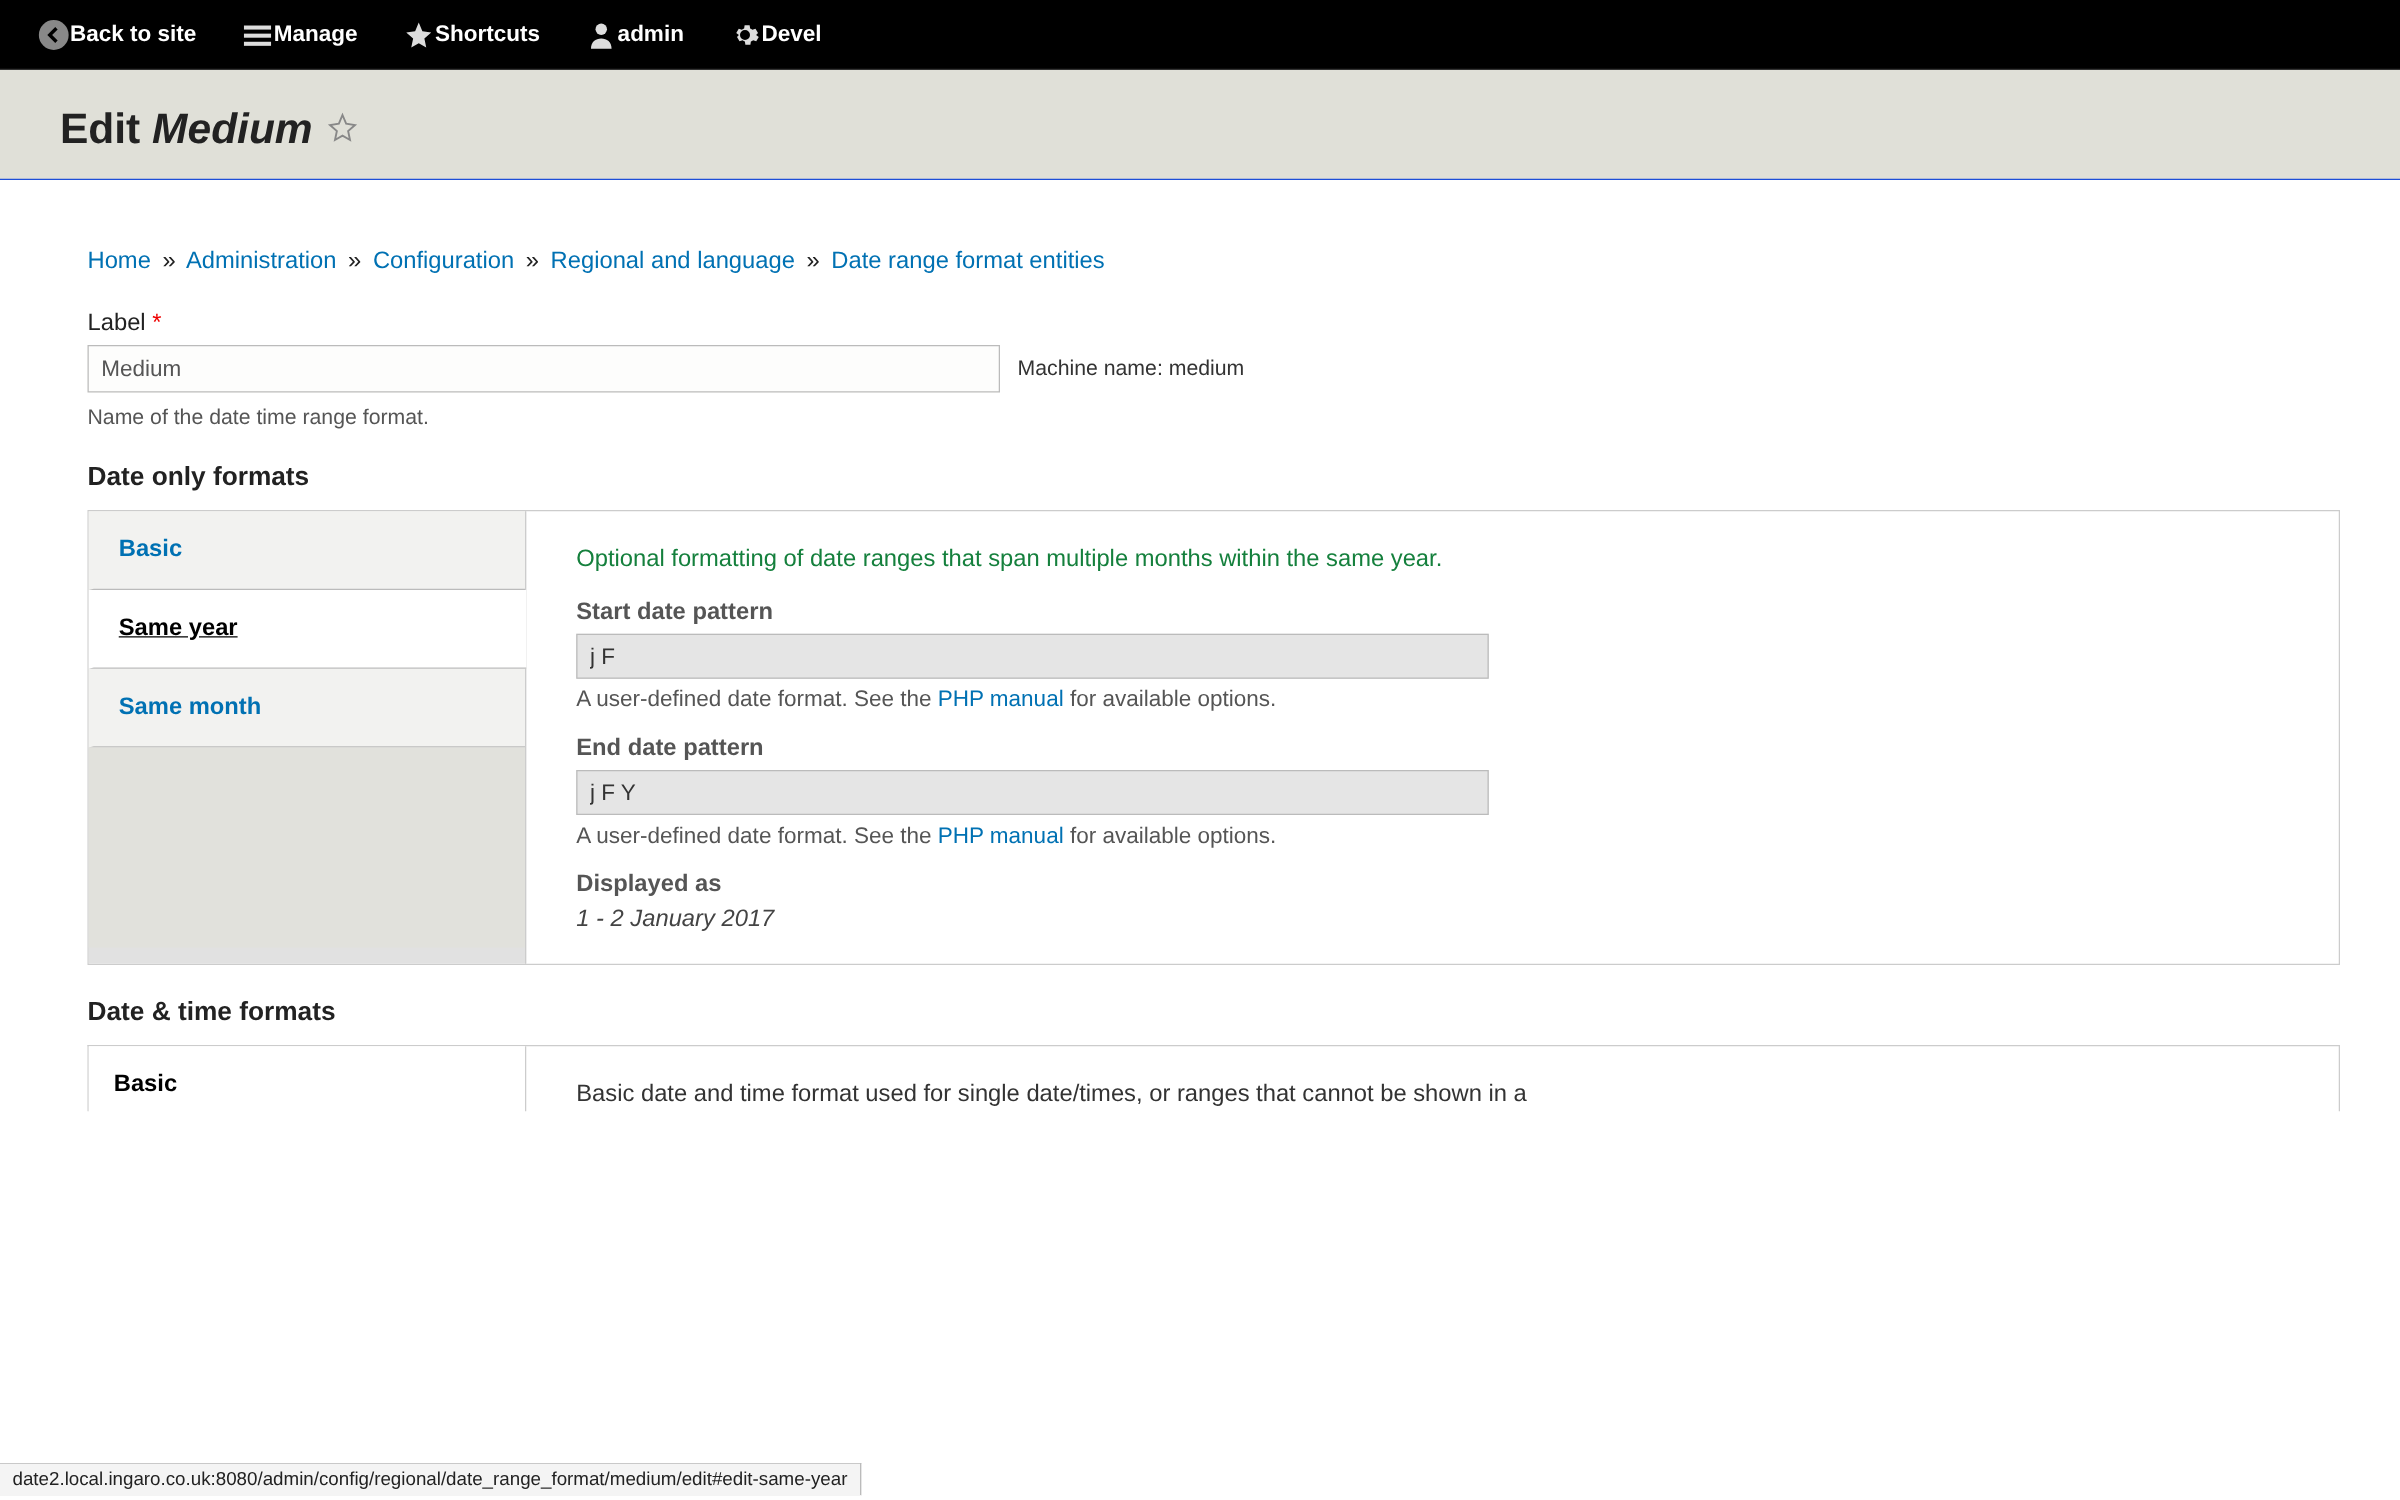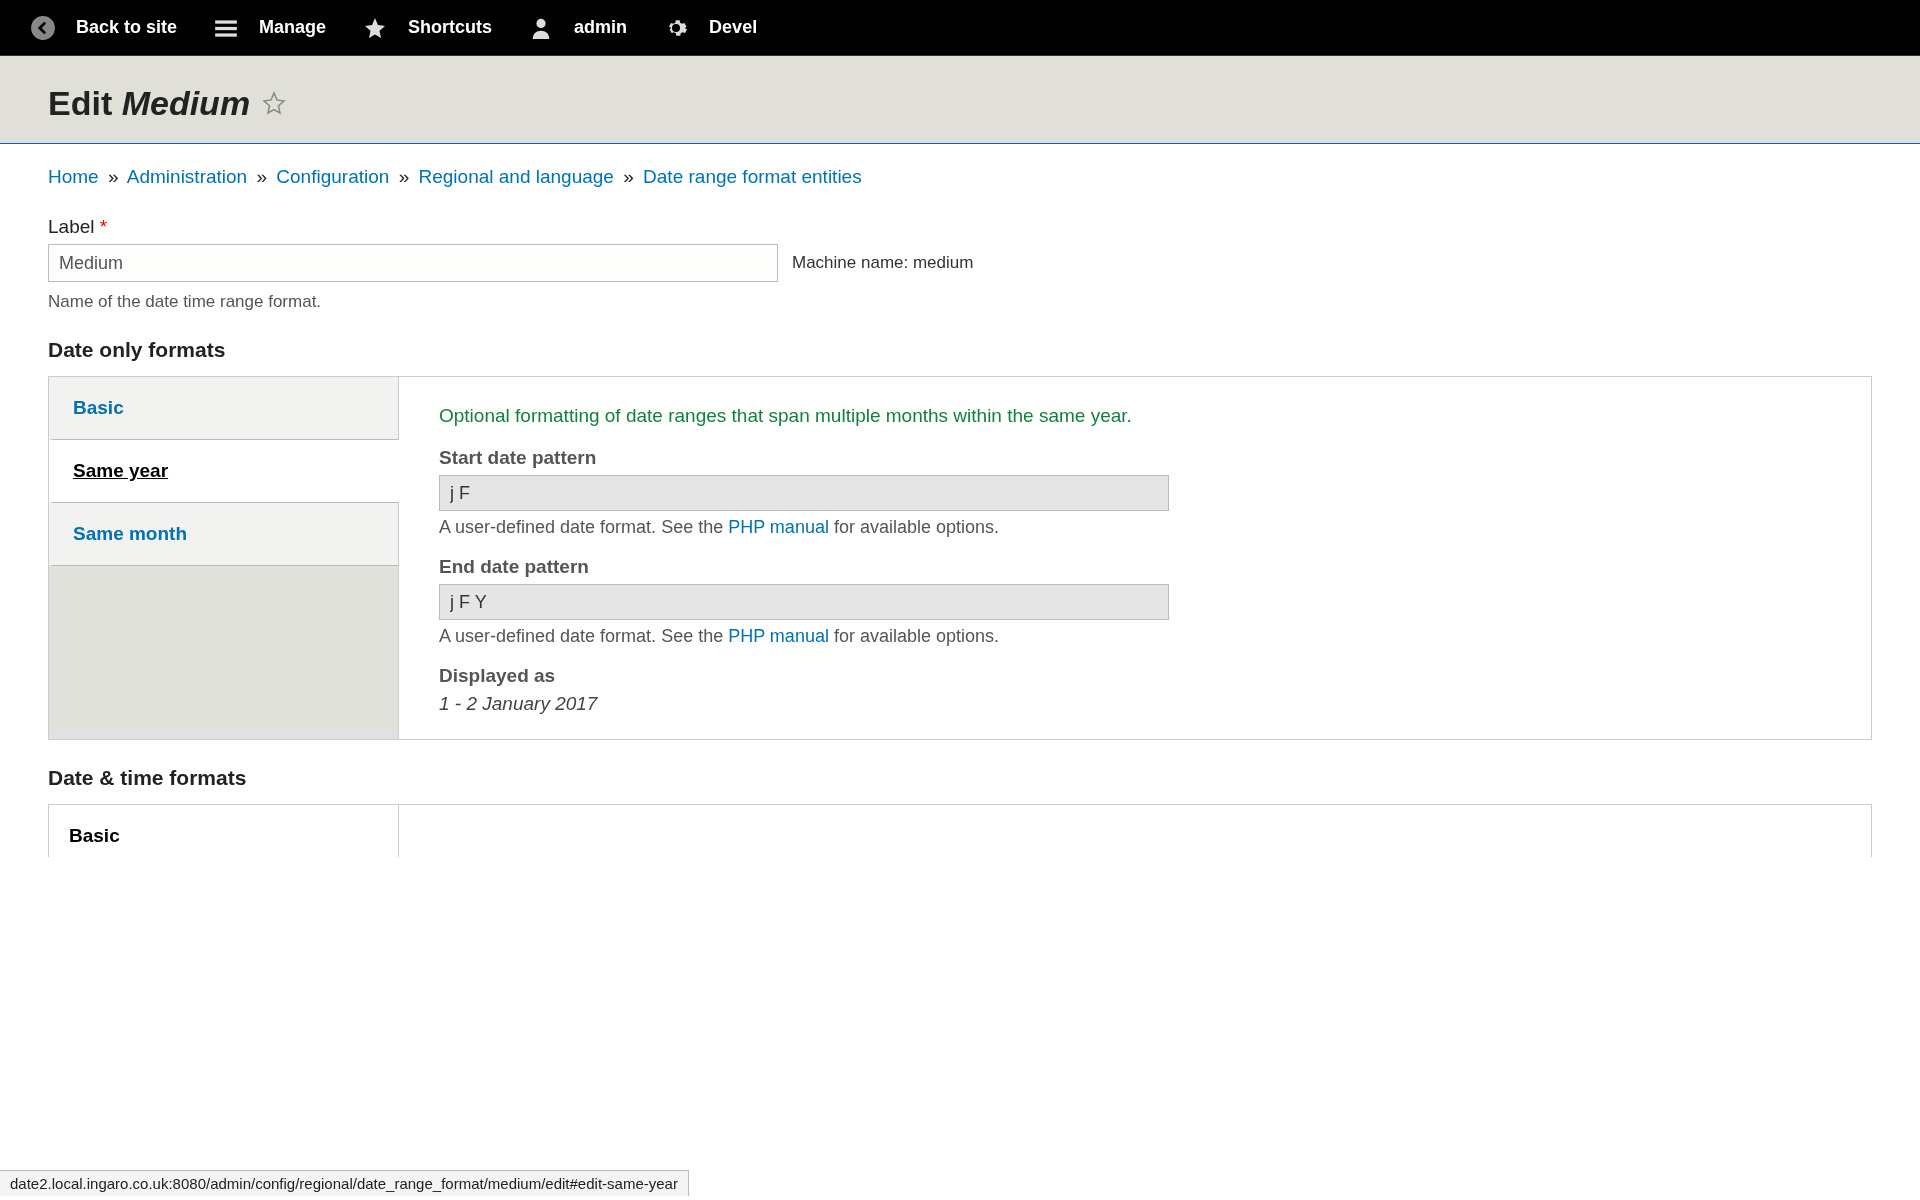--- a/index.html
+++ b/index.html
@@ -14,21 +14,21 @@
     color: #fff;
     height: 56px;
     display: flex;
     align-items: center;
     padding: 0 12px;
     border-bottom: 1px solid #333;
   }
   .toolbar-item {
     display: flex;
     align-items: center;
-    gap: 20px;
+    gap: 0;
     padding: 0 18px;
     font-weight: bold;
     font-size: 18px;
     cursor: pointer;
     height: 100%;
   }
   .toolbar-icon {
     width: 26px;
     height: 26px;
     display: inline-flex;
@@ -50,21 +50,22 @@
   }
   .page-title em { font-style: italic; }
   .star-icon {
     width: 24px;
     height: 24px;
     stroke: #888;
     fill: none;
     stroke-width: 1.5;
   }
   .content {
-    padding: 22px 48px 30px 48px;
+    padding: 22px 48px 30px 70px;
+    margin-top: 32px;
   }
   .breadcrumb {
     font-size: 19px;
     margin-bottom: 28px;
   }
   .breadcrumb a { color: #0071b3; text-decoration: none; }
   .breadcrumb .sep { color: #222; margin: 0 4px; }
   .form-item { margin-bottom: 20px; }
   .form-label {
     font-weight: normal;
@@ -306,17 +307,18 @@
       </div>
 
       <div class="sub-label">Displayed as</div>
       <div class="displayed-value">1 - 2 January 2017</div>
     </div>
   </div>
 
   <div class="fieldset-title">Date &amp; time formats</div>
   <div class="vertical-tabs2">
     <div class="vtab-item2">Basic</div>
+    <div class="vtab2-content">Basic date and time format used for single date/times, or ranges that cannot be shown in a</div>
   </div>
 
 </div>
 
 <div class="status-bar">date2.local.ingaro.co.uk:8080/admin/config/regional/date_range_format/medium/edit#edit-same-year</div>
 
 </body></html>

